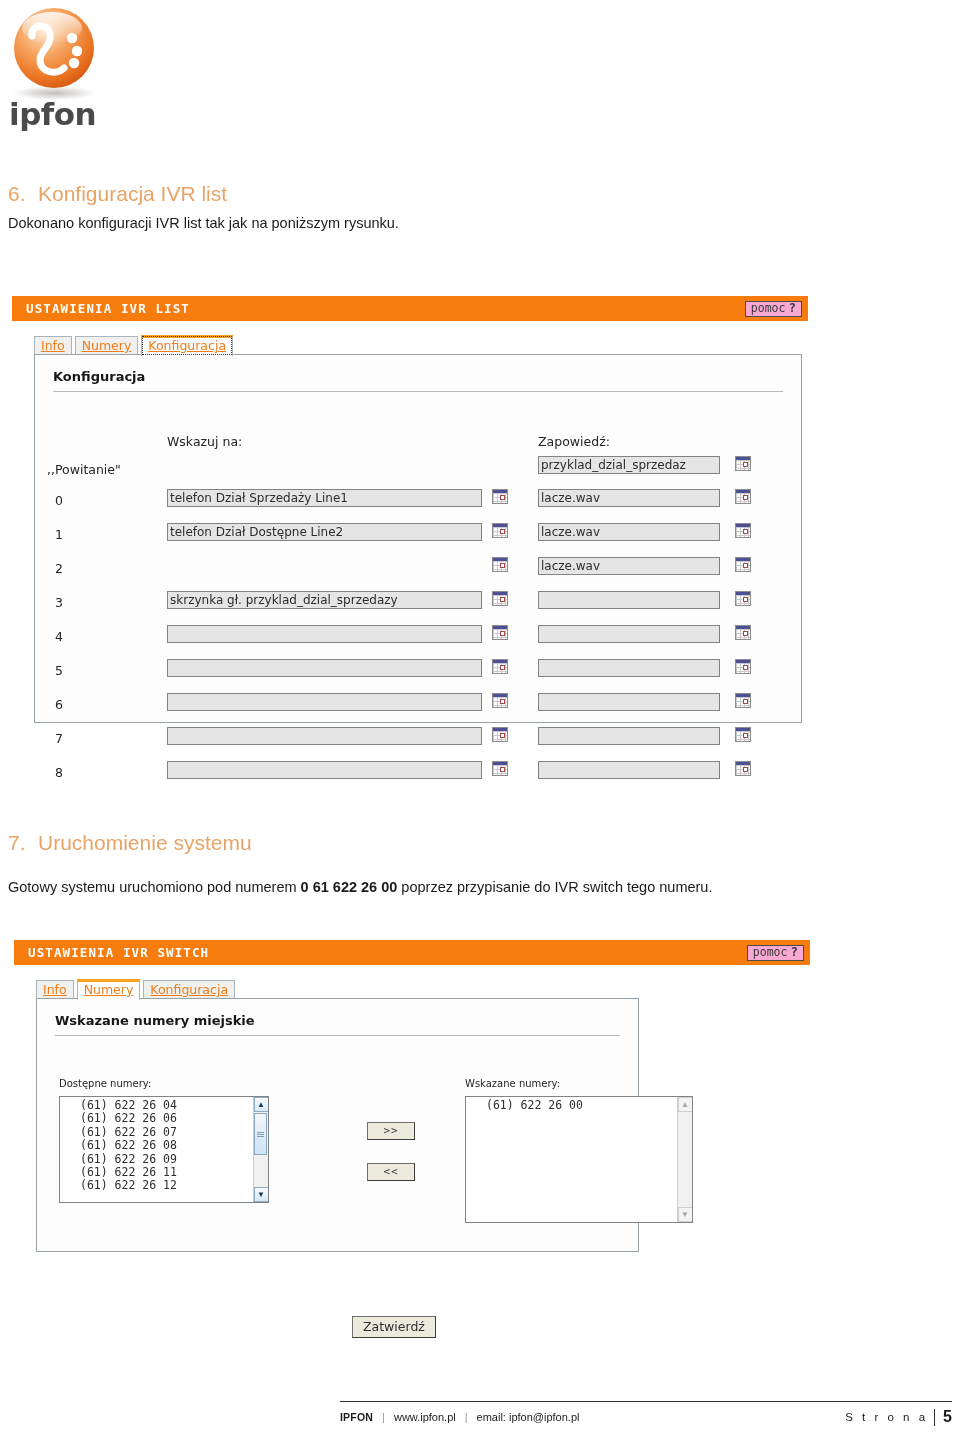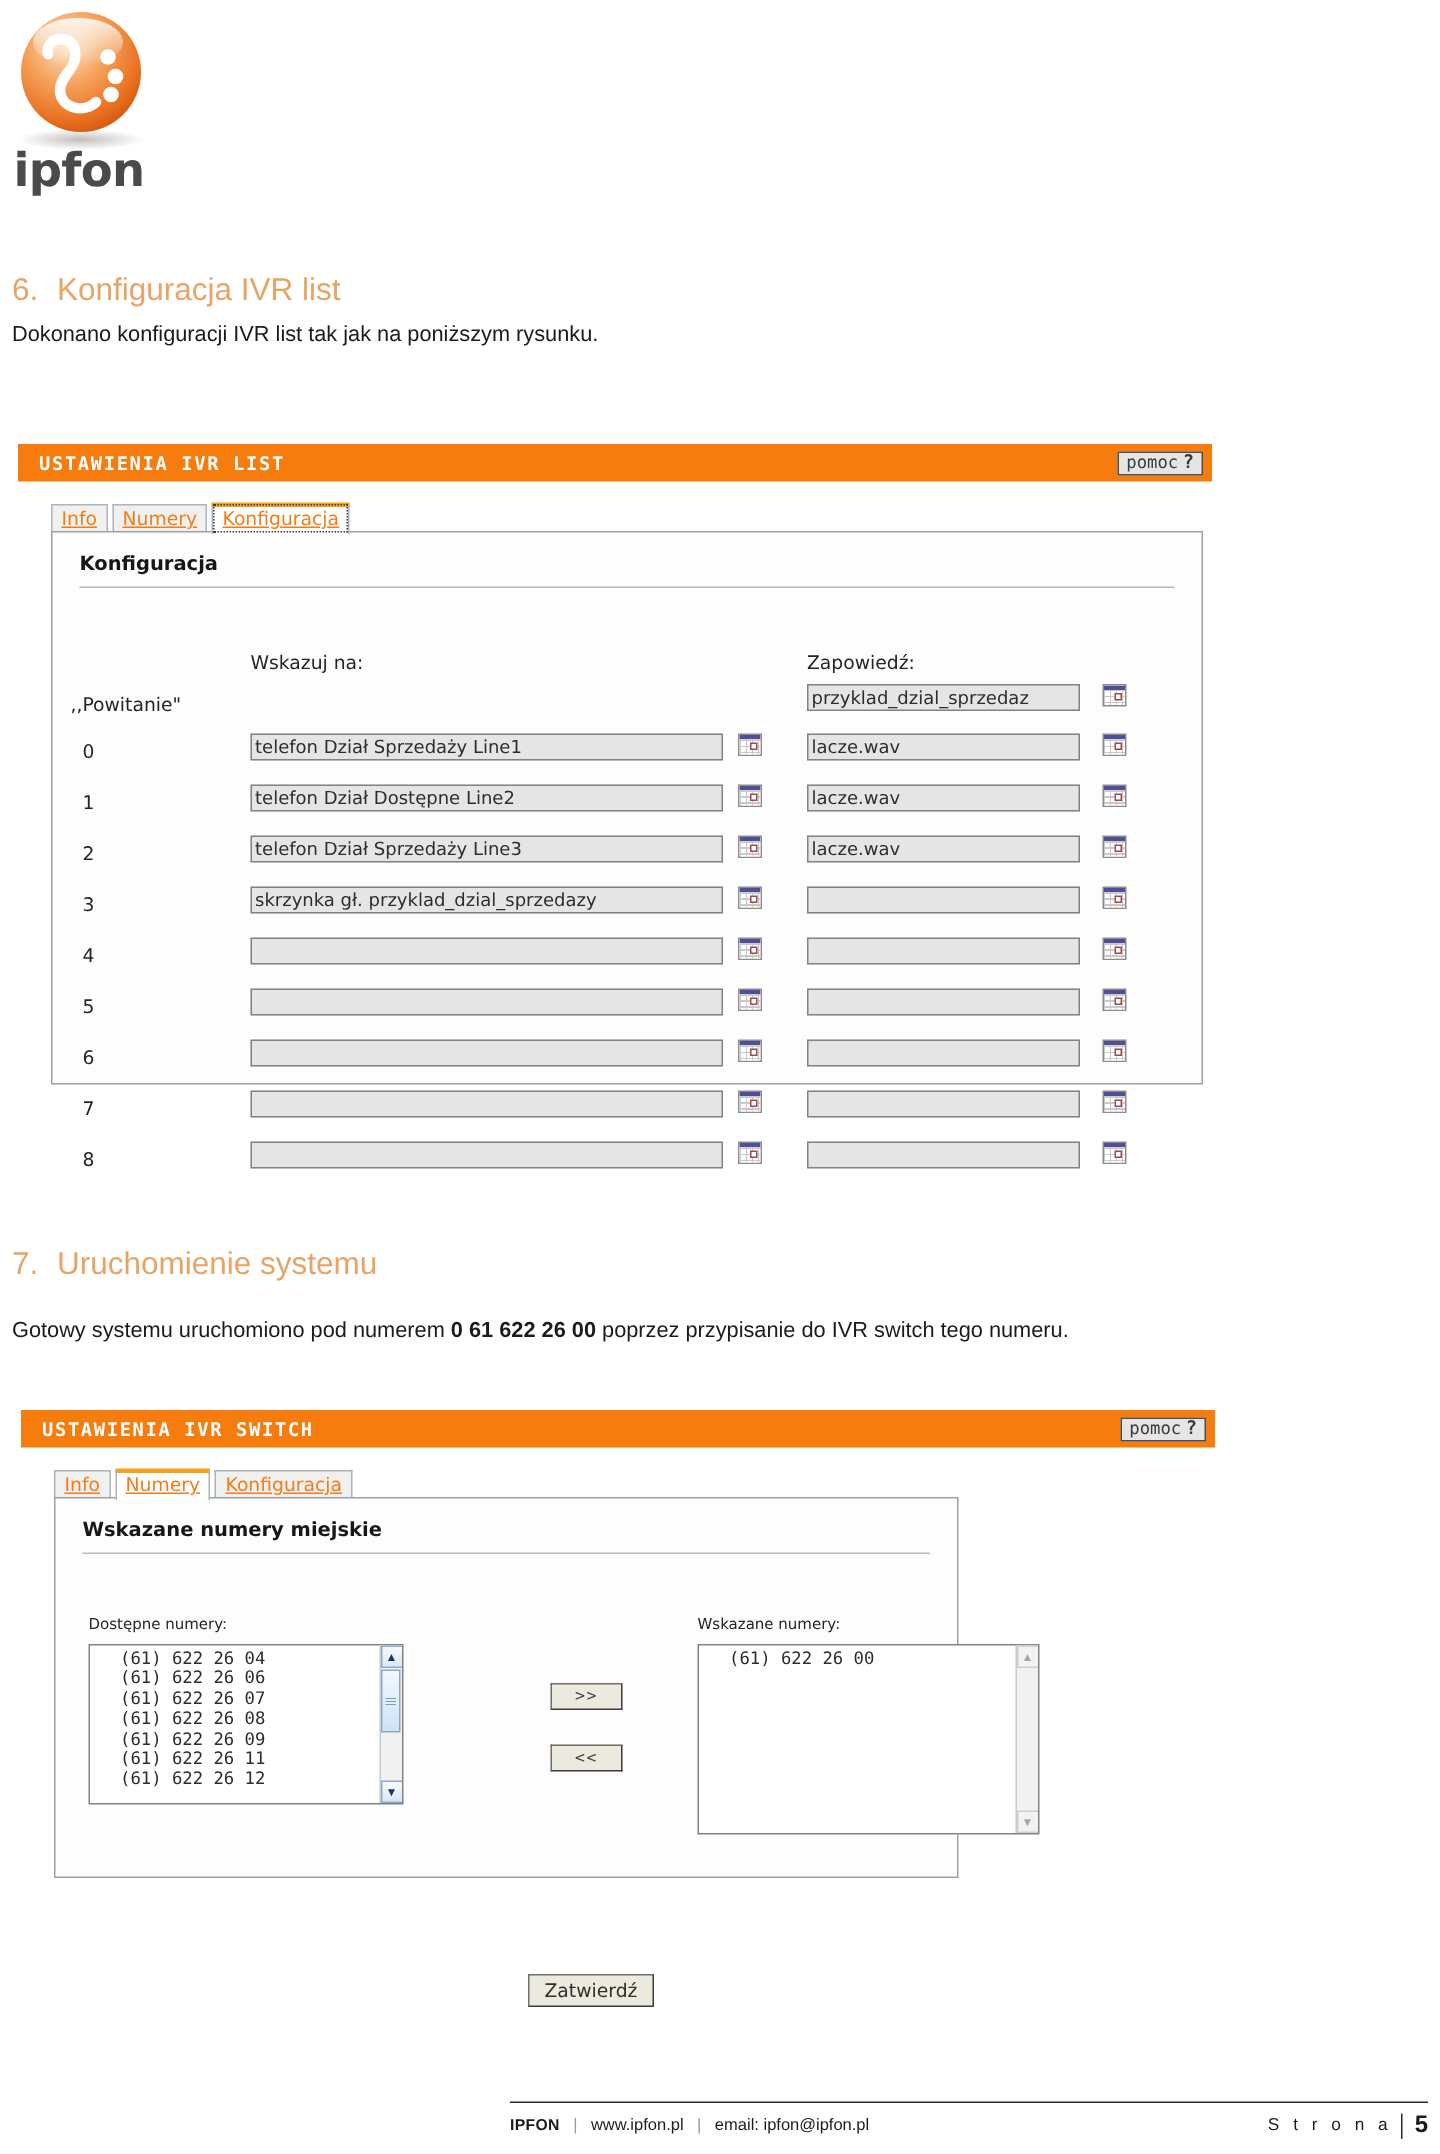--- a/index.html
+++ b/index.html
@@ -51,21 +51,21 @@
     padding:0 6px 0 14px;
   }
   .app-title {
     color:#ffffff;
     font-family:"DejaVu Sans Mono", monospace;
     font-weight:bold;
     font-size:12.5px;
     letter-spacing:1.1px;
   }
   .help-btn {
-    background:#e5e5e5;
+    background:#f9a8d4;
     border:1px solid #4c4c4c;
     padding:0px 5px 1px 5px;
     font-family:"DejaVu Sans Mono", monospace;
     font-size:11.5px;
     color:#3a3a3a;
     line-height:14px;
     display:flex; align-items:center; gap:3px;
     height:16px;
   }
   .help-btn b { font-size:12.5px; }
@@ -352,21 +352,20 @@
         </div>
       <div class="tfield" style="left:503px; top:131px; width:182px;">lacze.wav</div>
       <div class="picker" style="left:700px; top:131px;">
           <div class="pbar"></div>
           <div class="pgrid">
             <div class="pdot"></div>
           </div>
         </div>
 
       <div class="row-label" style="left:20px; top:169px;">2</div>
-      <div class="tfield" style="left:132px; top:165px; width:315px;">telefon Dział Sprzedaży  Line3</div>
       <div class="picker" style="left:457px; top:165px;">
           <div class="pbar"></div>
           <div class="pgrid">
             <div class="pdot"></div>
           </div>
         </div>
       <div class="tfield" style="left:503px; top:165px; width:182px;">lacze.wav</div>
       <div class="picker" style="left:700px; top:165px;">
           <div class="pbar"></div>
           <div class="pgrid">

